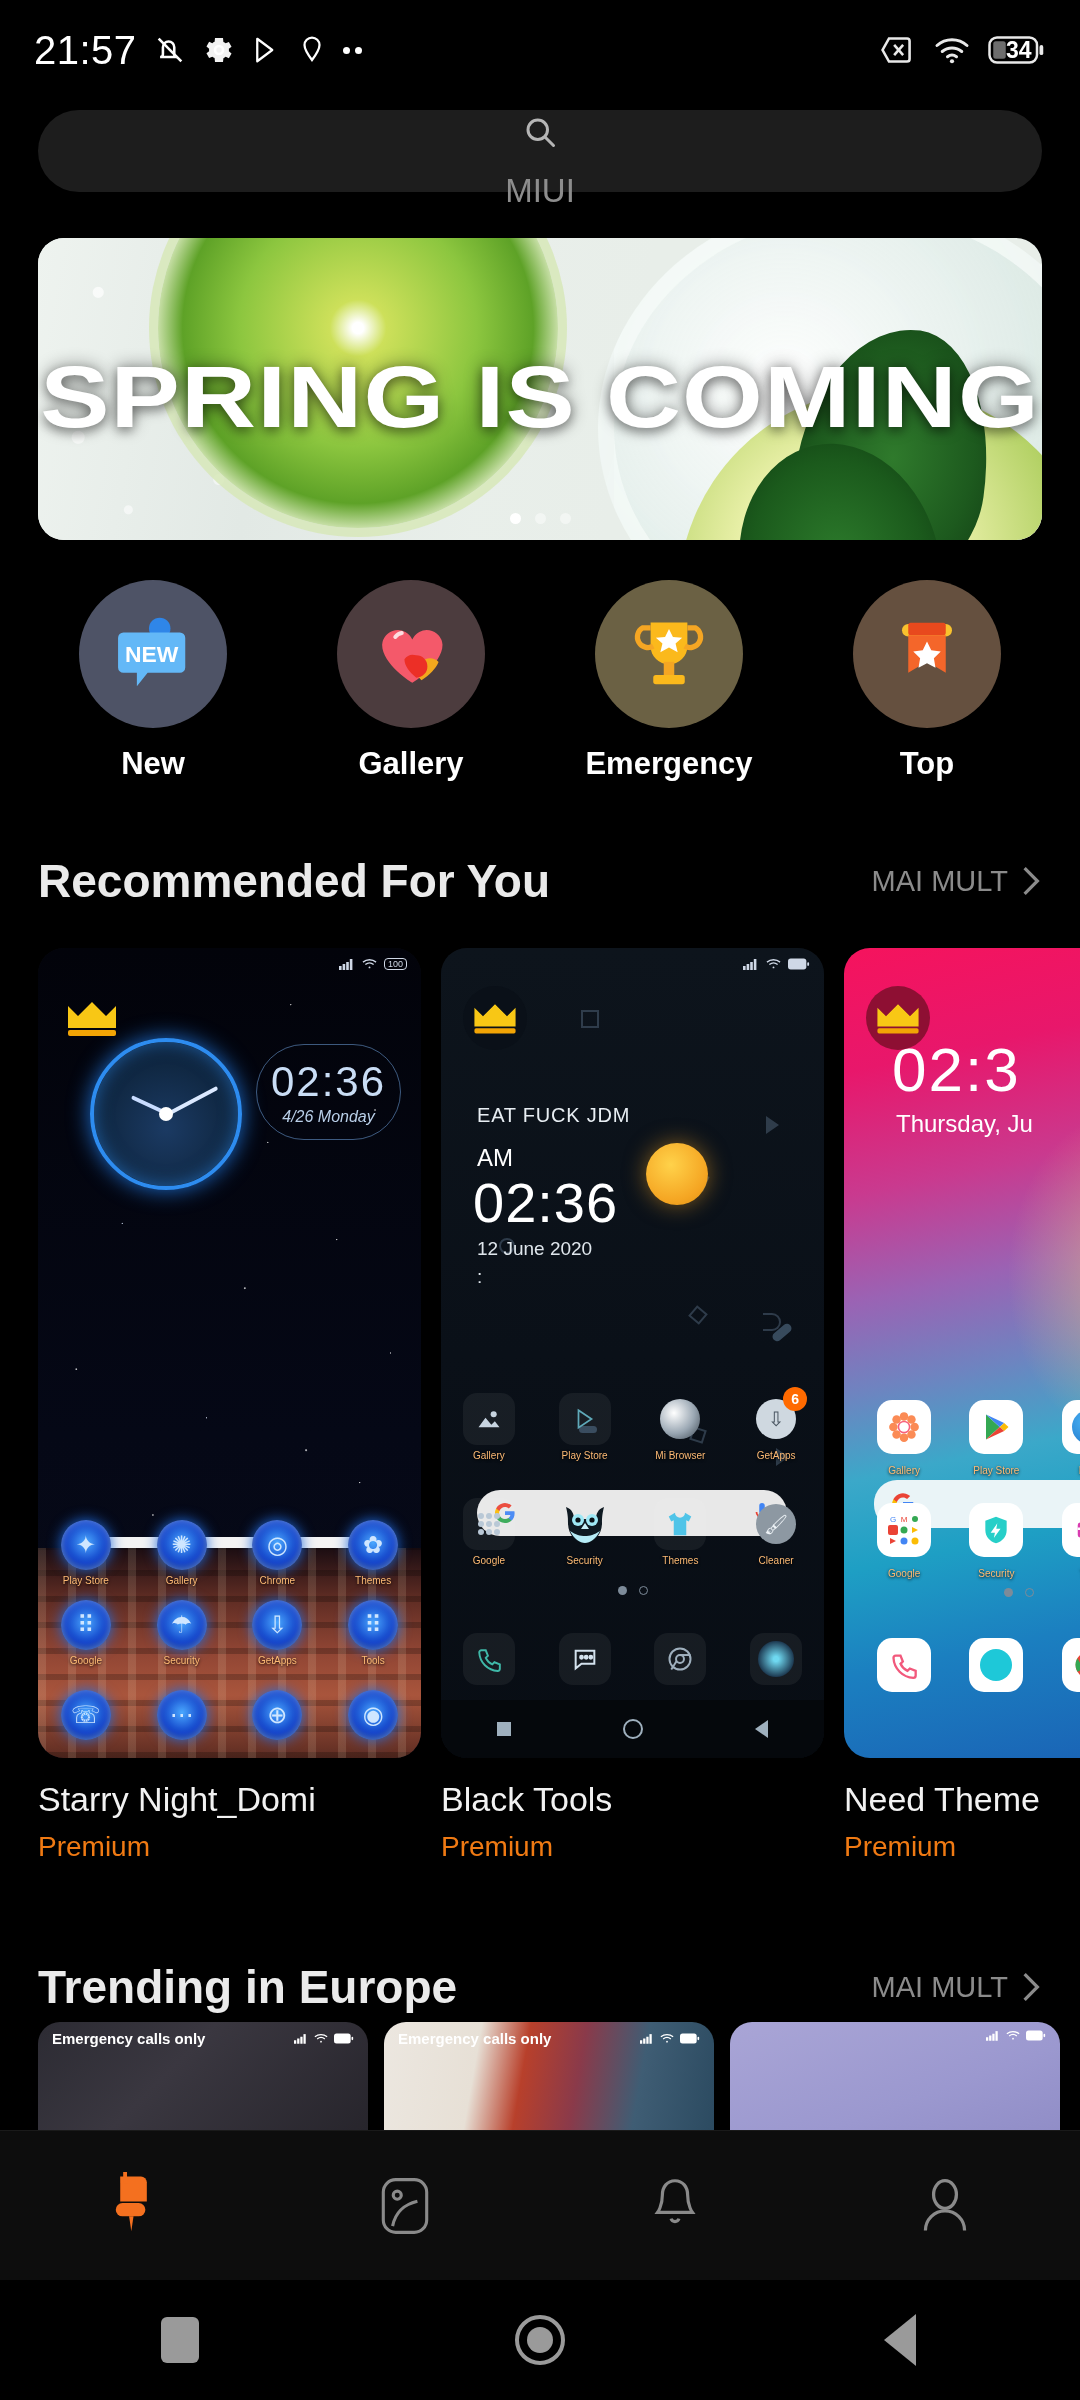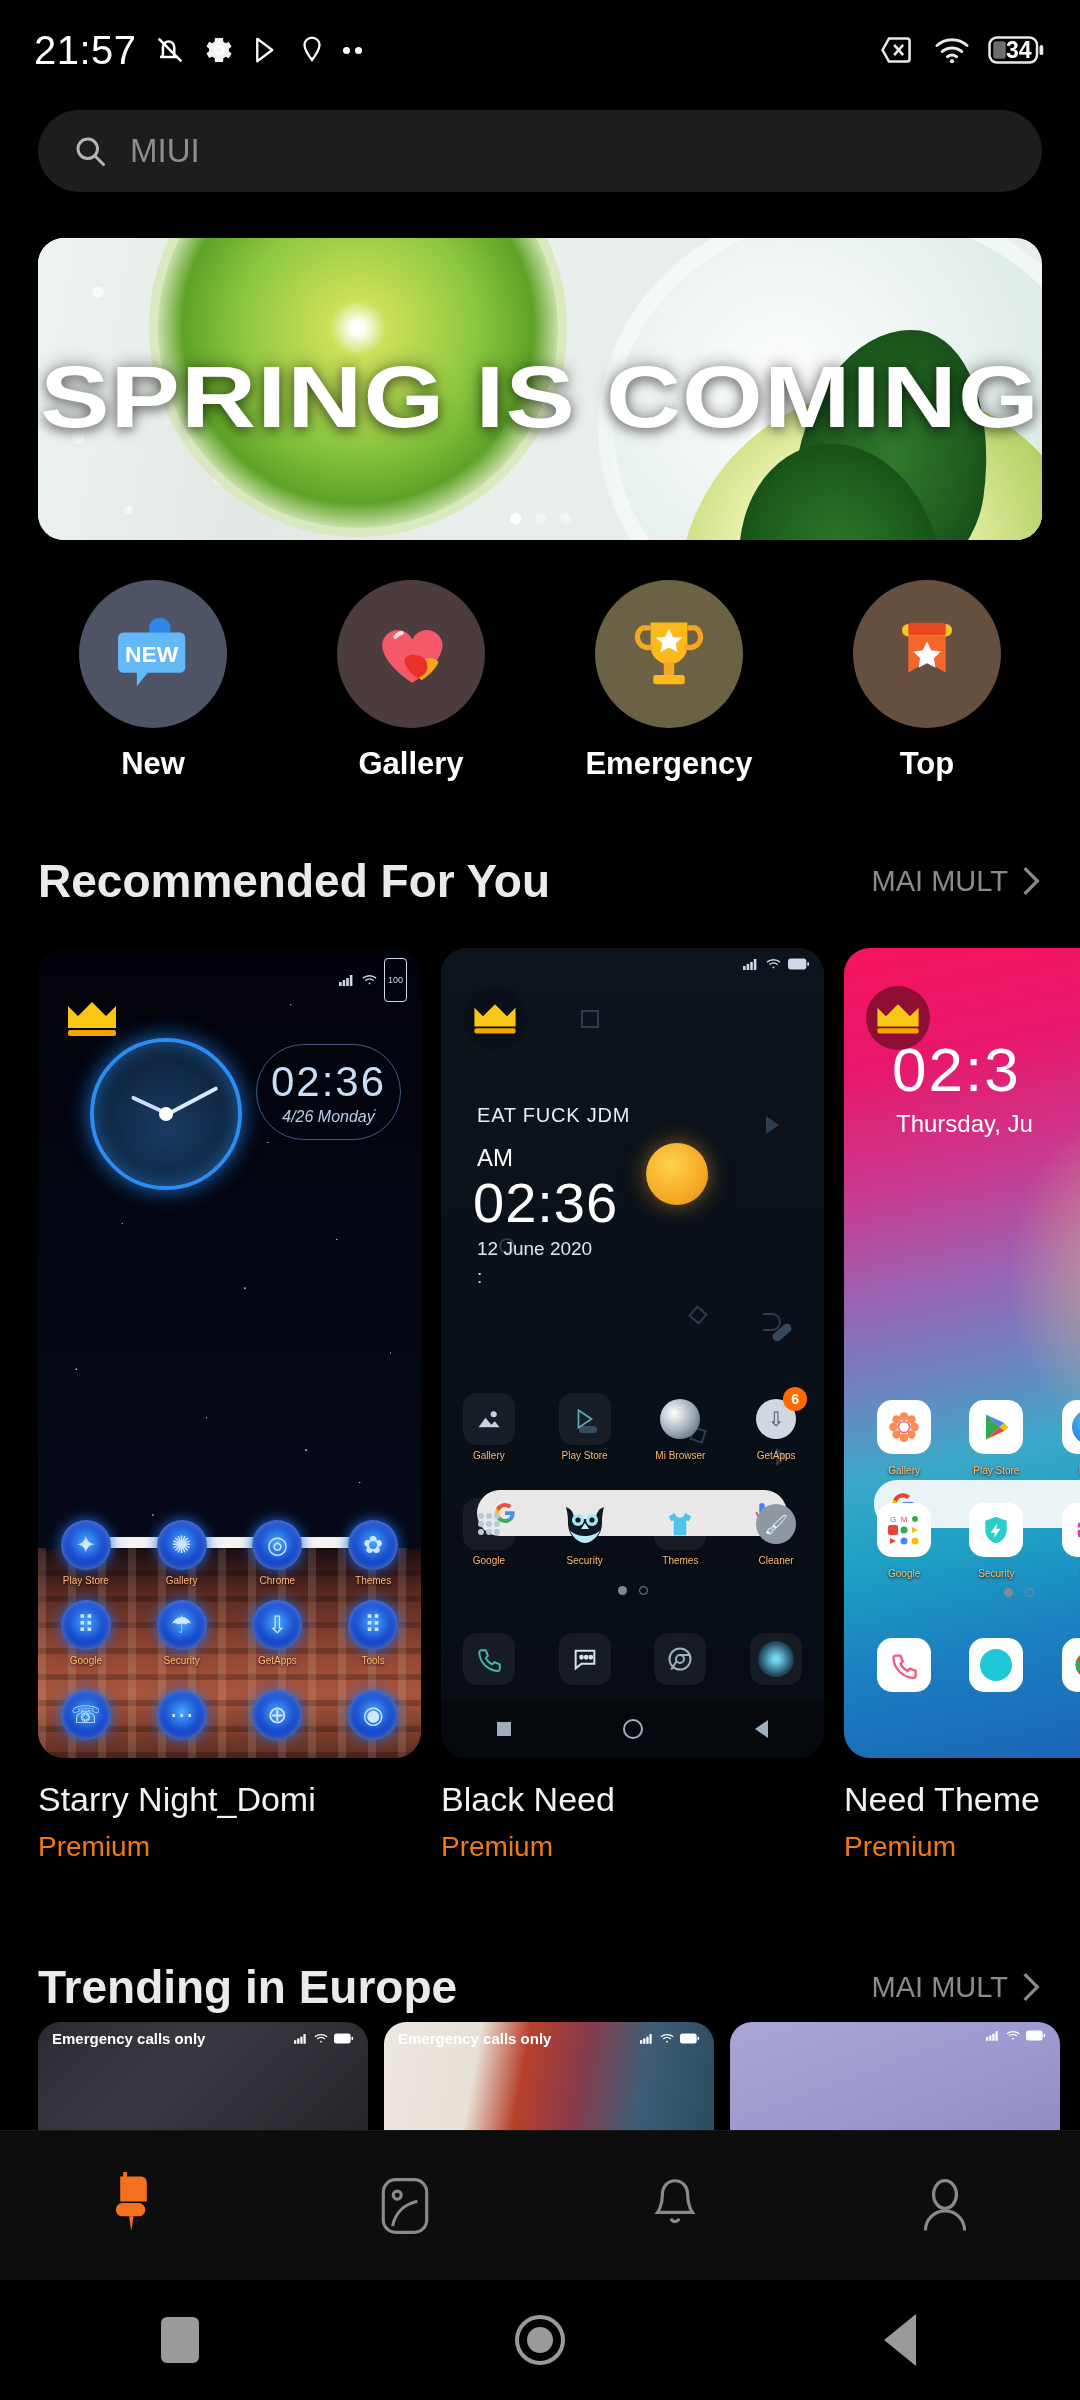--- a/index.html
+++ b/index.html
@@ -21,21 +21,21 @@
   .sb-time { font-size: 40px; font-weight: 400; letter-spacing: .5px; }
   .sb-right { display: flex; align-items: center; gap: 18px; }
   .ico { display: inline-block; line-height: 0; }
   .dots-ico { display:flex; gap:5px; align-items:center; }
   .dots-ico i { width:7px; height:7px; border-radius:50%; background:#fff; display:block; }
 
   
   .searchbar {
     position: absolute; top: 110px; left: 38px;
     width: 1004px; height: 82px; border-radius: 41px;
-    background: #1d1d1d; display: flex; align-items: center; padding: 17px 34px; gap: 22px;
+    background: #1d1d1d; display: flex; align-items: center; padding: 4px 34px; gap: 22px; flex-direction: column;
   }
   .search-ph { color: #8d8d8d; font-size: 33px; }
 
   
   .banner {
     position: absolute; top: 238px; left: 38px;
     width: 1004px; height: 302px; border-radius: 26px; overflow: hidden;
     background: #e8eee9;
   }
   .banner-bg { position:absolute; inset:0; }
@@ -377,21 +377,21 @@
               <rect x="0" y="8" width="2.6" height="4"></rect>
               <rect x="3.6" y="6" width="2.6" height="6"></rect>
               <rect x="7.2" y="4" width="2.6" height="8"></rect>
               <rect x="10.8" y="1" width="2.6" height="11"></rect>
             </svg>
           <svg width="15" height="12" viewBox="0 0 16 12" fill="none" stroke="#cfd8e6" stroke-width="1.4">
               <path d="M1 4a11 11 0 0 1 14 0"></path>
               <path d="M3.6 6.6a7 7 0 0 1 8.8 0"></path>
               <circle cx="8" cy="9.6" r="1" fill="#cfd8e6" stroke="none"></circle>
             </svg>
-          <span style="border:1px solid #cfd8e6;border-radius:4px;padding:16px 3px;font-size:9px;color:#cfd8e6">100</span>
+          <span style="border:1px solid #cfd8e6;border-radius:4px;padding:0 3px;font-size:9px;color:#cfd8e6">100</span>
         </div>
         <div class="crown">
           <svg width="56" height="44" viewBox="0 0 56 44">
             <path d="M4 10l10 10 14-14 14 14 10-10v22H4z" fill="#f8c715"></path>
             <rect x="4" y="34" width="48" height="6" rx="2" fill="#f2a405"></rect>
           </svg>
         </div>
         <div class="clockface">
             <span class="clock-hub"></span>
           </div>
@@ -640,21 +640,21 @@
                 <span style="width:36px;height:36px;border-radius:50%;background:radial-gradient(circle,#6fd8f0 10%,#1d3a52 70%);display:block"></span>
               </span>
             </div>
         </div>
         <div class="navbar3">
           <span style="width:14px;height:14px;background:#9fb0be"></span>
           <span style="width:20px;height:20px;border:2px solid #9fb0be;border-radius:50%"></span>
           <span style="width:0;height:0;border-top:9px solid transparent;border-bottom:9px solid transparent;border-right:13px solid #9fb0be"></span>
         </div>
       </div>
-      <div class="tname">Black Need</div>
+      <div class="tname">Black Tools</div>
       <div class="tprice" style="color:#f07a13">Premium</div>
     </div>
 
     <div class="card">
       <div class="thumb">
         <div class="need"></div>
         <div class="crown" style="background:#8e0f33">
           <svg width="48" height="38" viewBox="0 0 56 44">
             <path d="M4 10l10 10 14-14 14 14 10-10v22H4z" fill="#f8c715"></path>
             <rect x="4" y="34" width="48" height="6" rx="2" fill="#f2a405"></rect>

